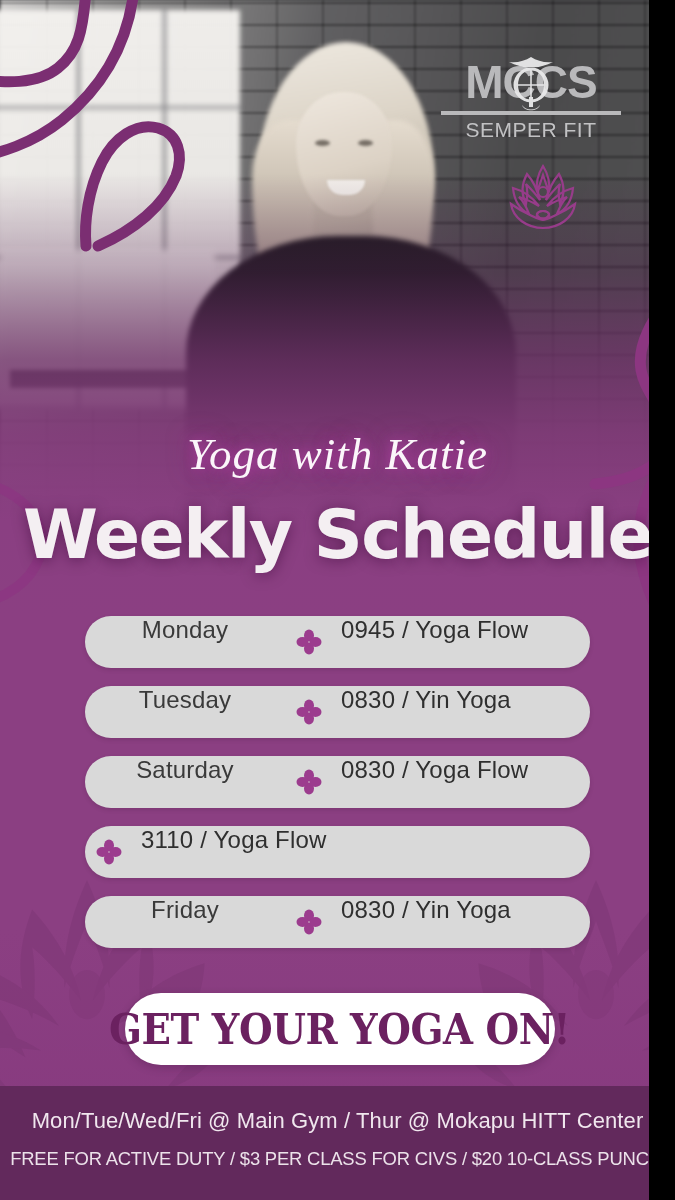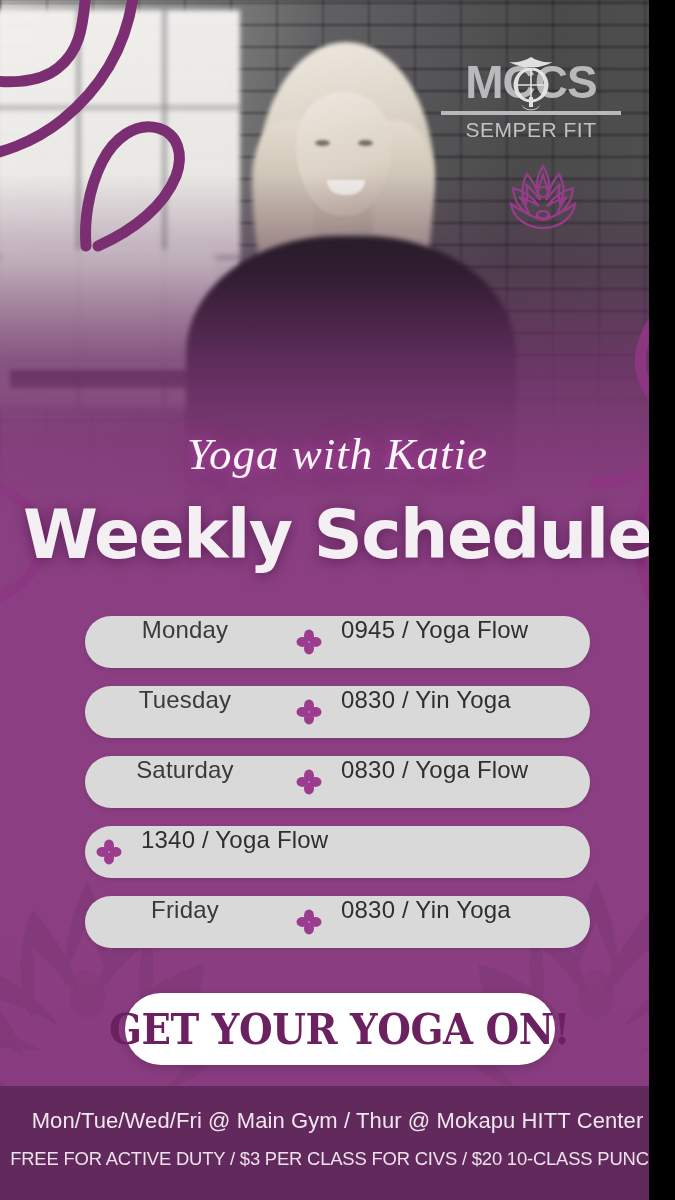--- a/index.html
+++ b/index.html
@@ -461,21 +461,21 @@
       <span class="sep">
         <svg width="26" height="26" viewBox="0 0 26 26" aria-hidden="true">
           <g fill="#9c3c8e">
             <ellipse cx="13" cy="6.5" rx="5" ry="6"></ellipse>
             <ellipse cx="13" cy="19.5" rx="5" ry="6"></ellipse>
             <ellipse cx="6.5" cy="13" rx="6" ry="5"></ellipse>
             <ellipse cx="19.5" cy="13" rx="6" ry="5"></ellipse>
           </g>
         </svg>
       </span>
-      <span class="class">1340 / Yoga Flow</span>
+      <span class="class">3110 / Yoga Flow</span>
     </div>
 
     <div class="row">
       <span class="day">Friday</span>
       <span class="sep">
         <svg width="26" height="26" viewBox="0 0 26 26" aria-hidden="true">
           <g fill="#9c3c8e">
             <ellipse cx="13" cy="6.5" rx="5" ry="6"></ellipse>
             <ellipse cx="13" cy="19.5" rx="5" ry="6"></ellipse>
             <ellipse cx="6.5" cy="13" rx="6" ry="5"></ellipse>

